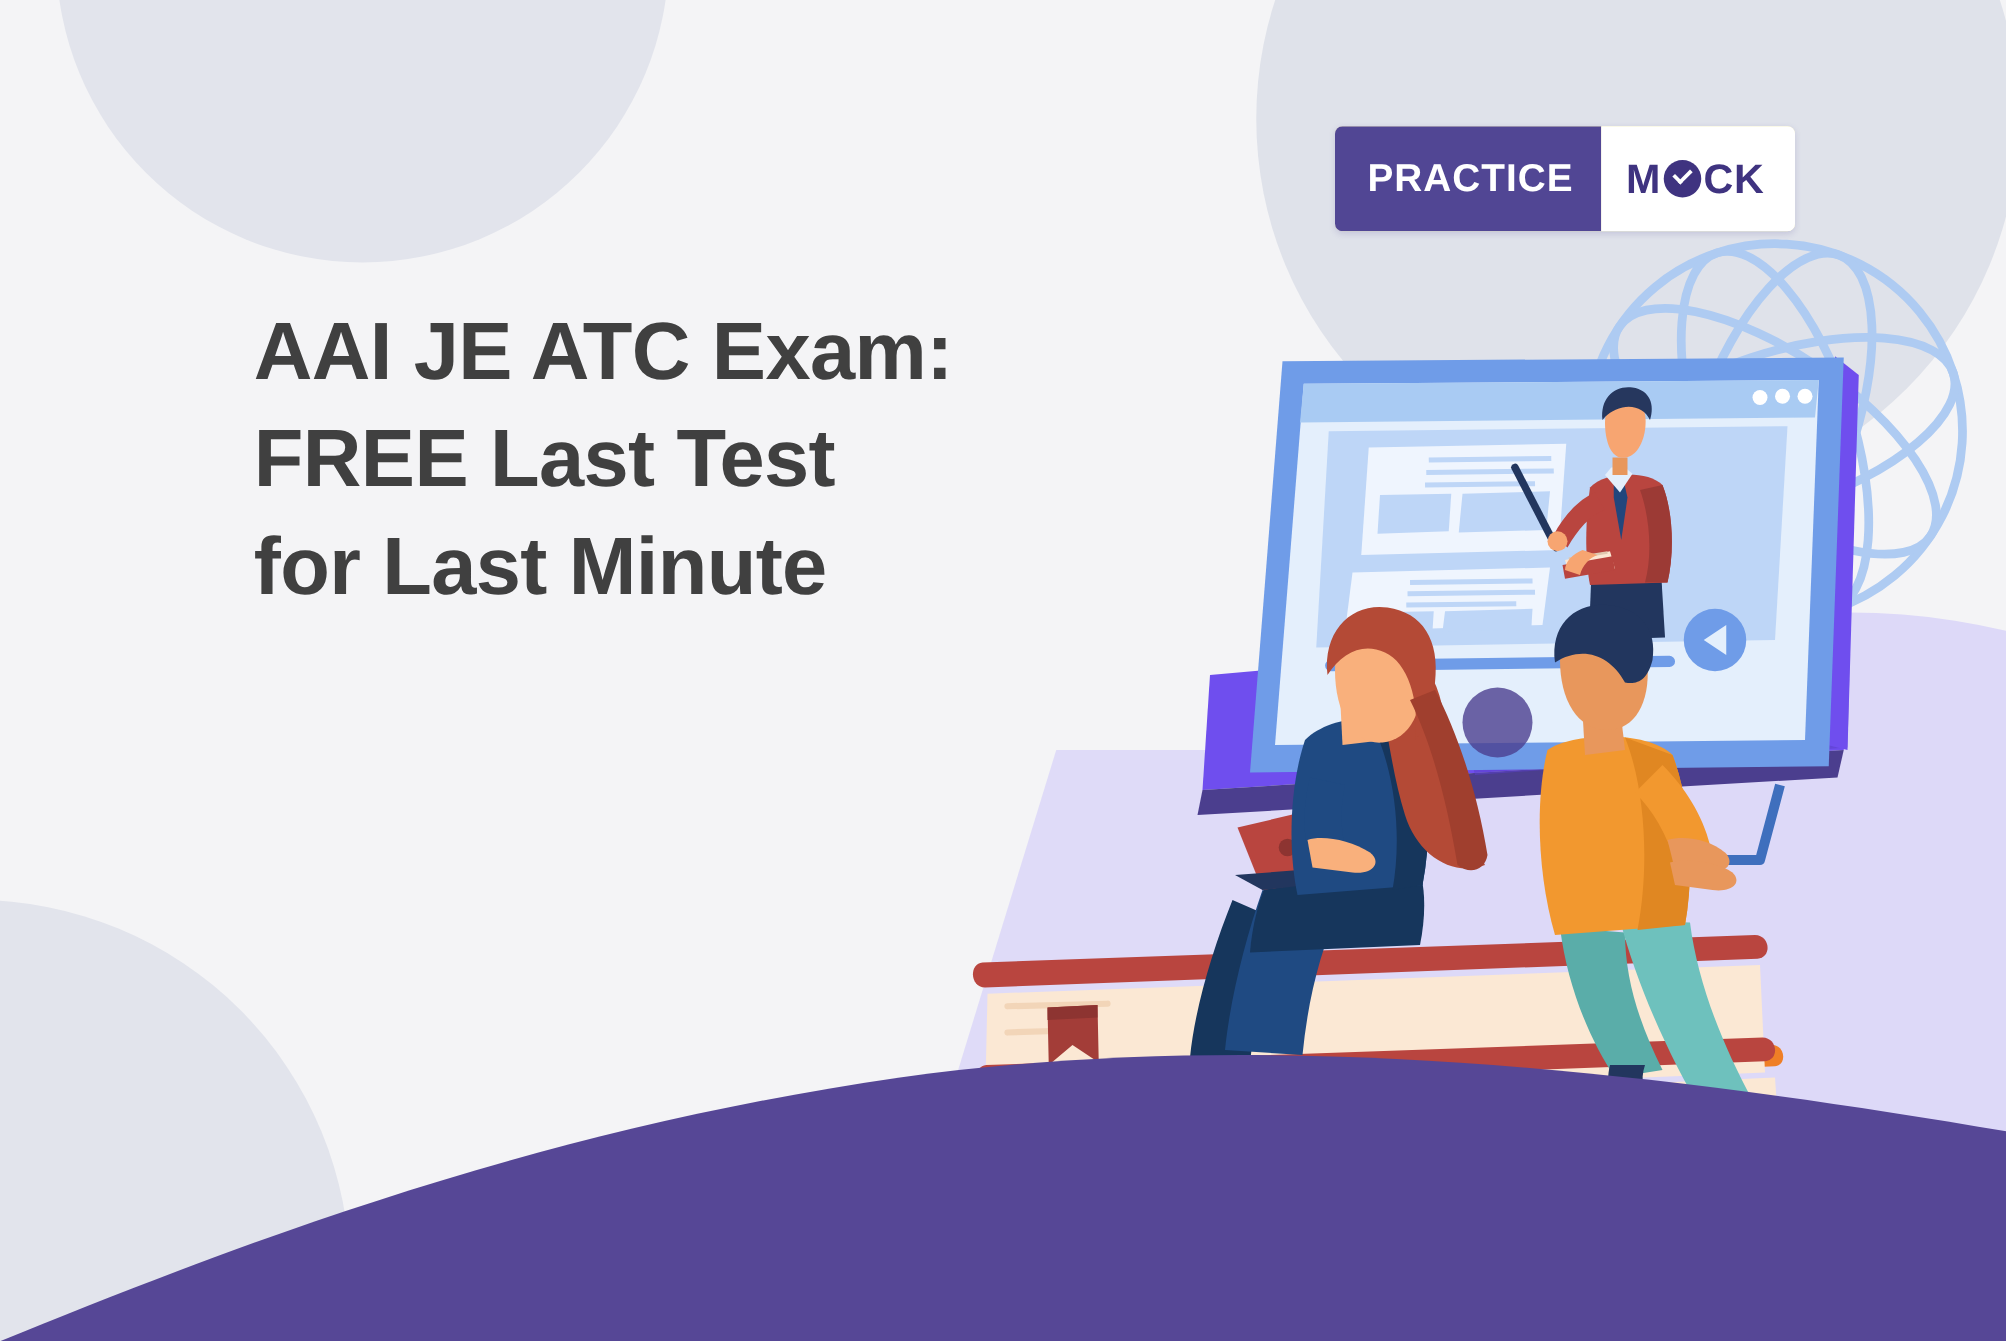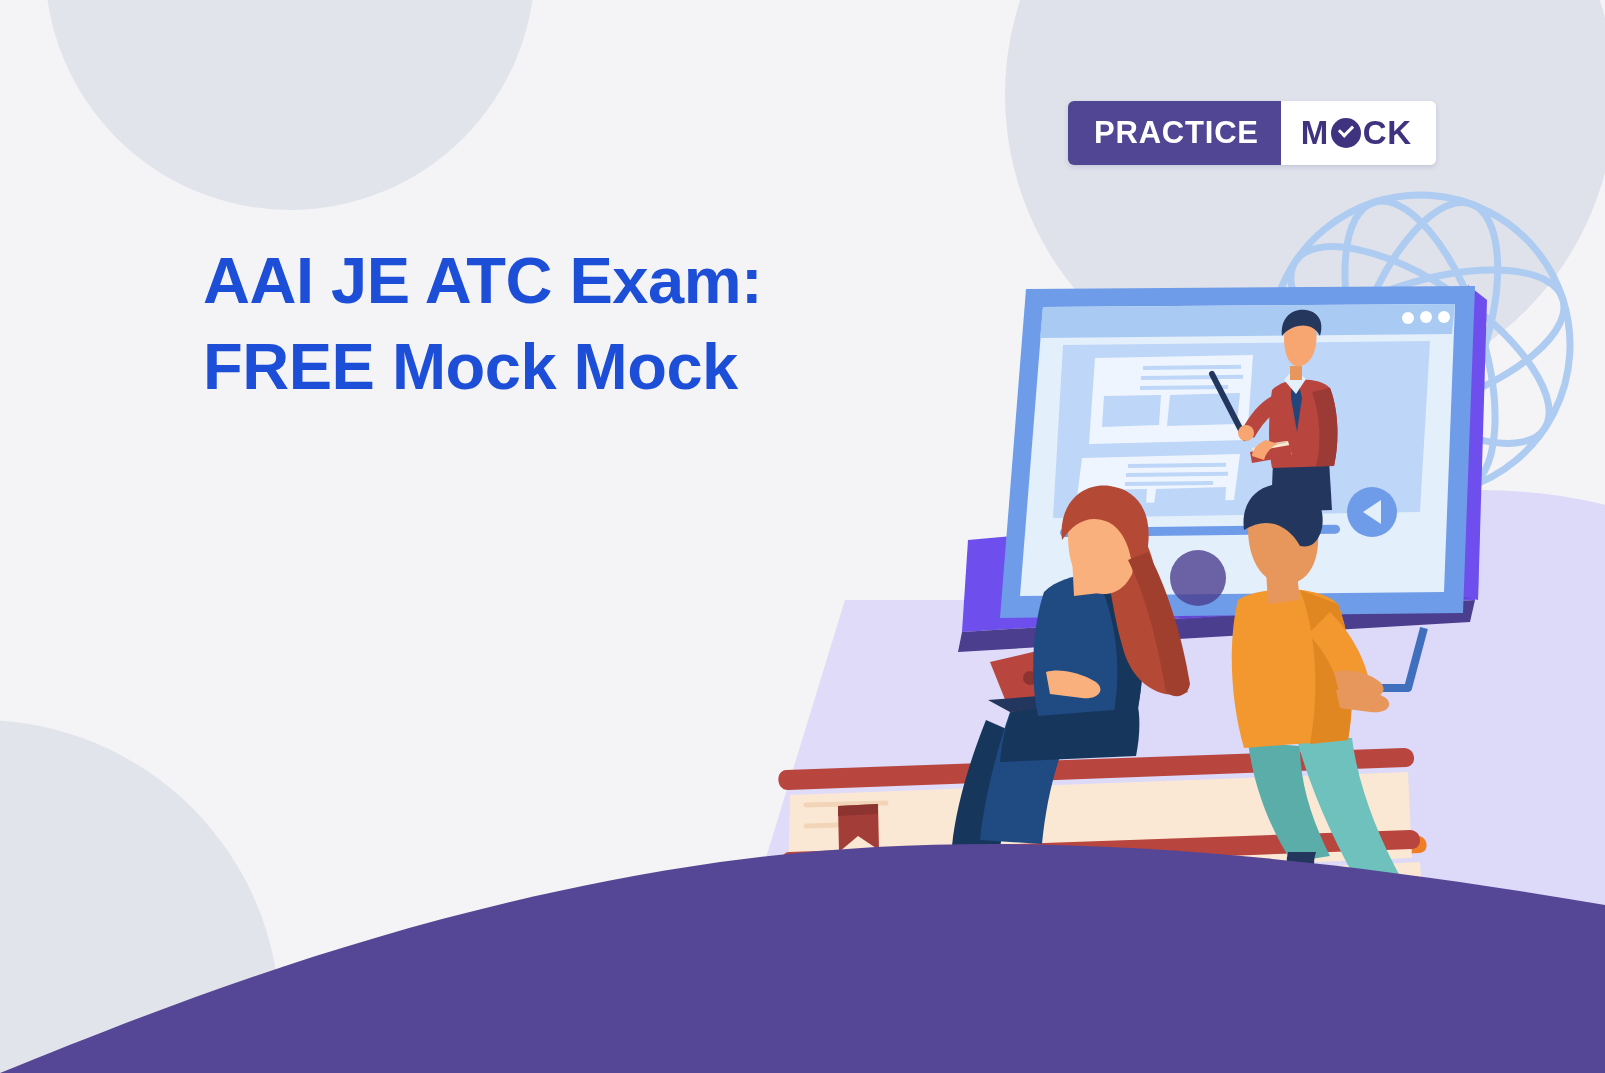--- a/index.html
+++ b/index.html
@@ -18,35 +18,35 @@
   }
   .layer { position:absolute; top:0; left:0; width:1605px; height:1073px; }
   .layer svg { display:block; width:1605px; height:1073px; }
 
   
   #headline {
     position:absolute;
     left:203px;
     top:238px;
     width:640px;
-    color:#1d4ed8;
+    color:#404040;
     font-size:65px;
     font-weight:bold;
     line-height:1.32;
     letter-spacing:-0.5px;
     z-index:40;
   }
   #headline .hl-line { display:block; white-space:nowrap; }
 
   
   #logo {
     position:absolute;
     left:1068px;
     top:101px;
-    height:64px;
+    height:84px;
     display:flex;
     align-items:stretch;
     border-radius:6px;
     overflow:hidden;
     background:#fef9c3;
     box-shadow:0 2px 5px rgba(80,67,148,0.18);
     z-index:45;
   }
   #logo .logo-practice {
     background:#514694;
@@ -278,21 +278,22 @@
 
         <path d="M1128 560 C1146 596 1158 644 1166 692 C1176 700 1188 696 1190 684 C1182 634 1166 586 1148 552 Z" fill="#a03f2e"></path>
       </g>
 
       <path d="M0 1073 C180 1000 420 905 720 862 C980 826 1260 846 1605 905 L1605 1073 Z" fill="#564796"></path>
     </svg>
   </div>
 
   <div id="headline">
     <span class="hl-line">AAI JE ATC Exam:</span>
-    <span class="hl-line">FREE Mock Mock</span>
+    <span class="hl-line">FREE Last Test</span>
+    <span class="hl-line">for Last Minute</span>
   </div>
 
   <div id="logo">
     <div class="logo-practice">PRACTICE</div>
     <div class="logo-mock">
         <span>M</span>
         <span class="mock-o"></span>
         <span>CK</span>
       </div>
   </div>

